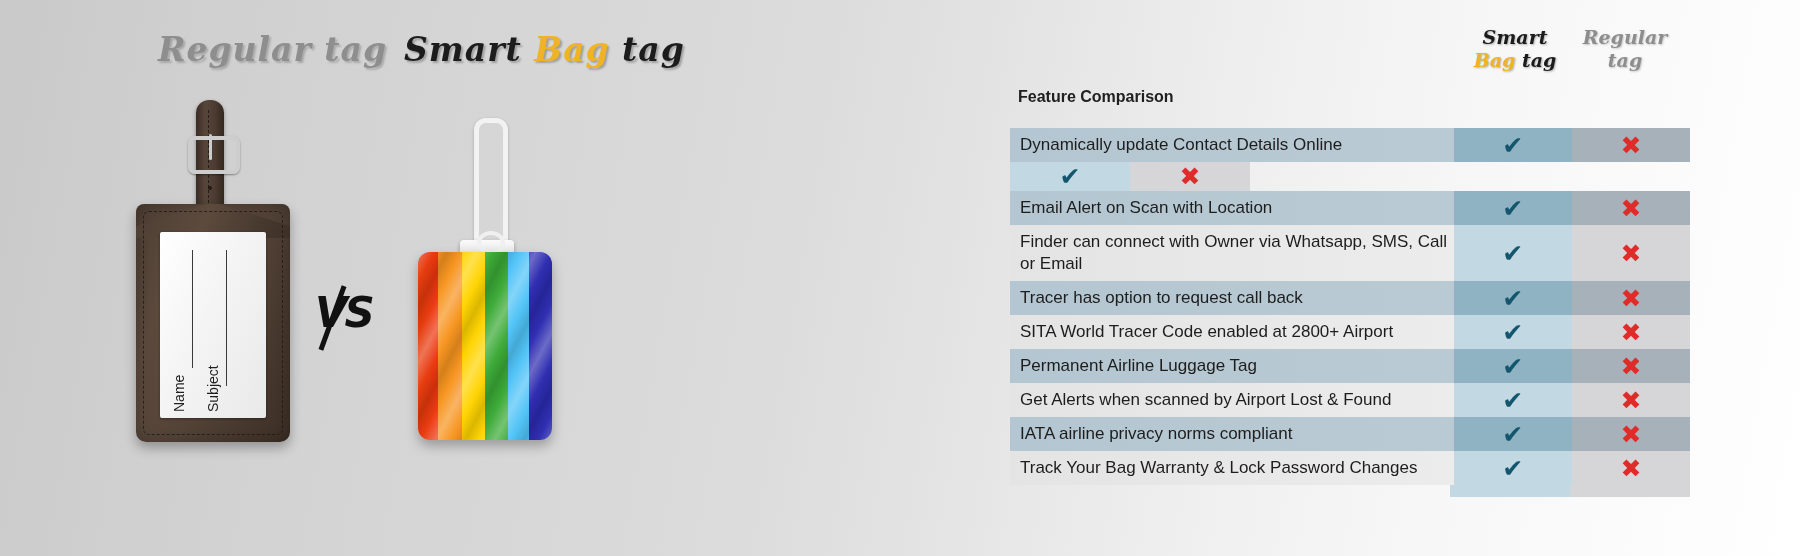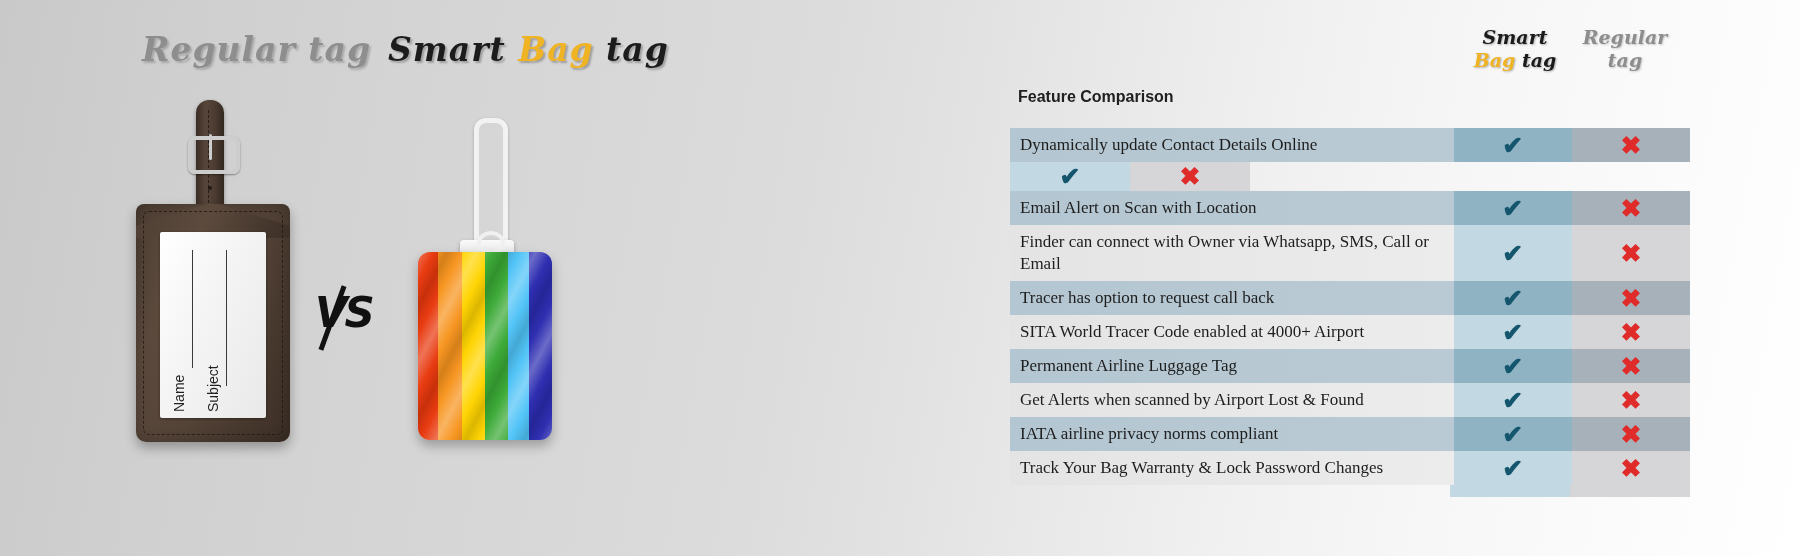--- a/index.html
+++ b/index.html
@@ -15,21 +15,21 @@
         #c9c9c9 0%, #cfcfcf 10%, #d4d4d4 22%, #d8d8d8 34%,
         #dcdcdc 44%, #e2e2e2 52%, #e9e9e9 60%, #f1f1f1 70%,
         #f7f7f7 80%, #fbfbfb 90%, #ffffff 100%);
   }
 
   
   .hero-title{
     position:absolute;
     font-family:"DejaVu Serif","Liberation Serif",serif;
     font-style:italic;font-weight:bold;
-    white-space:nowrap;letter-spacing:1px;
+    white-space:nowrap;letter-spacing:1px;margin-left:16px;
   }
   #t-regular{
     left:142px;top:30px;font-size:33px;color:#8e8e8e;
     text-shadow:2px 2px 2px rgba(120,120,120,.45);
   }
   #t-smart{
     left:388px;top:30px;font-size:33px;color:#1c1c1c;
     text-shadow:2px 2px 2px rgba(90,90,90,.45);
   }
   #t-smart .gold{color:#f0b323;}
@@ -149,21 +149,21 @@
   }
   .colhead{
     width:110px;text-align:center;
     font-family:"DejaVu Serif","Liberation Serif",serif;
     font-style:italic;font-weight:bold;font-size:19px;line-height:23px;
   }
   .colhead.smart{color:#1b1b1b;text-shadow:1px 1px 2px rgba(110,110,110,.5);}
   .colhead.smart .gold{color:#f0b323;}
   .colhead.reg{color:#8d8d8d;text-shadow:1px 1px 2px rgba(140,140,140,.45);}
 
-  .row{display:flex;align-items:stretch;font-family:Liberation Serif, serif;}
+  .row{display:flex;align-items:stretch;}
   .c-label{
     width:440px;font-size:17px;color:#1d1d1d;
     padding:6px 0 6px 10px;line-height:22px;
     display:flex;align-items:center;
   }
   .c-mark{
     width:120px;display:flex;align-items:center;justify-content:center;
     font-size:25px;font-weight:bold;
   }
   .c-yes{color:#14566e;}
@@ -250,21 +250,21 @@
           <div class="c-label">Finder can connect with Owner via Whatsapp, SMS, Call or Email</div>
           <div class="c-mark c-yes">✔</div>
           <div class="c-mark c-no">✖</div>
         </div>
         <div class="row odd">
           <div class="c-label">Tracer has option to request call back</div>
           <div class="c-mark c-yes">✔</div>
           <div class="c-mark c-no">✖</div>
         </div>
         <div class="row even">
-          <div class="c-label">SITA World Tracer Code enabled at 4000+ Airport</div>
+          <div class="c-label">SITA World Tracer Code enabled at 2800+ Airport</div>
           <div class="c-mark c-yes">✔</div>
           <div class="c-mark c-no">✖</div>
         </div>
         <div class="row odd">
           <div class="c-label">Permanent Airline Luggage Tag</div>
           <div class="c-mark c-yes">✔</div>
           <div class="c-mark c-no">✖</div>
         </div>
         <div class="row even">
           <div class="c-label">Get Alerts when scanned by Airport Lost &amp; Found</div>

